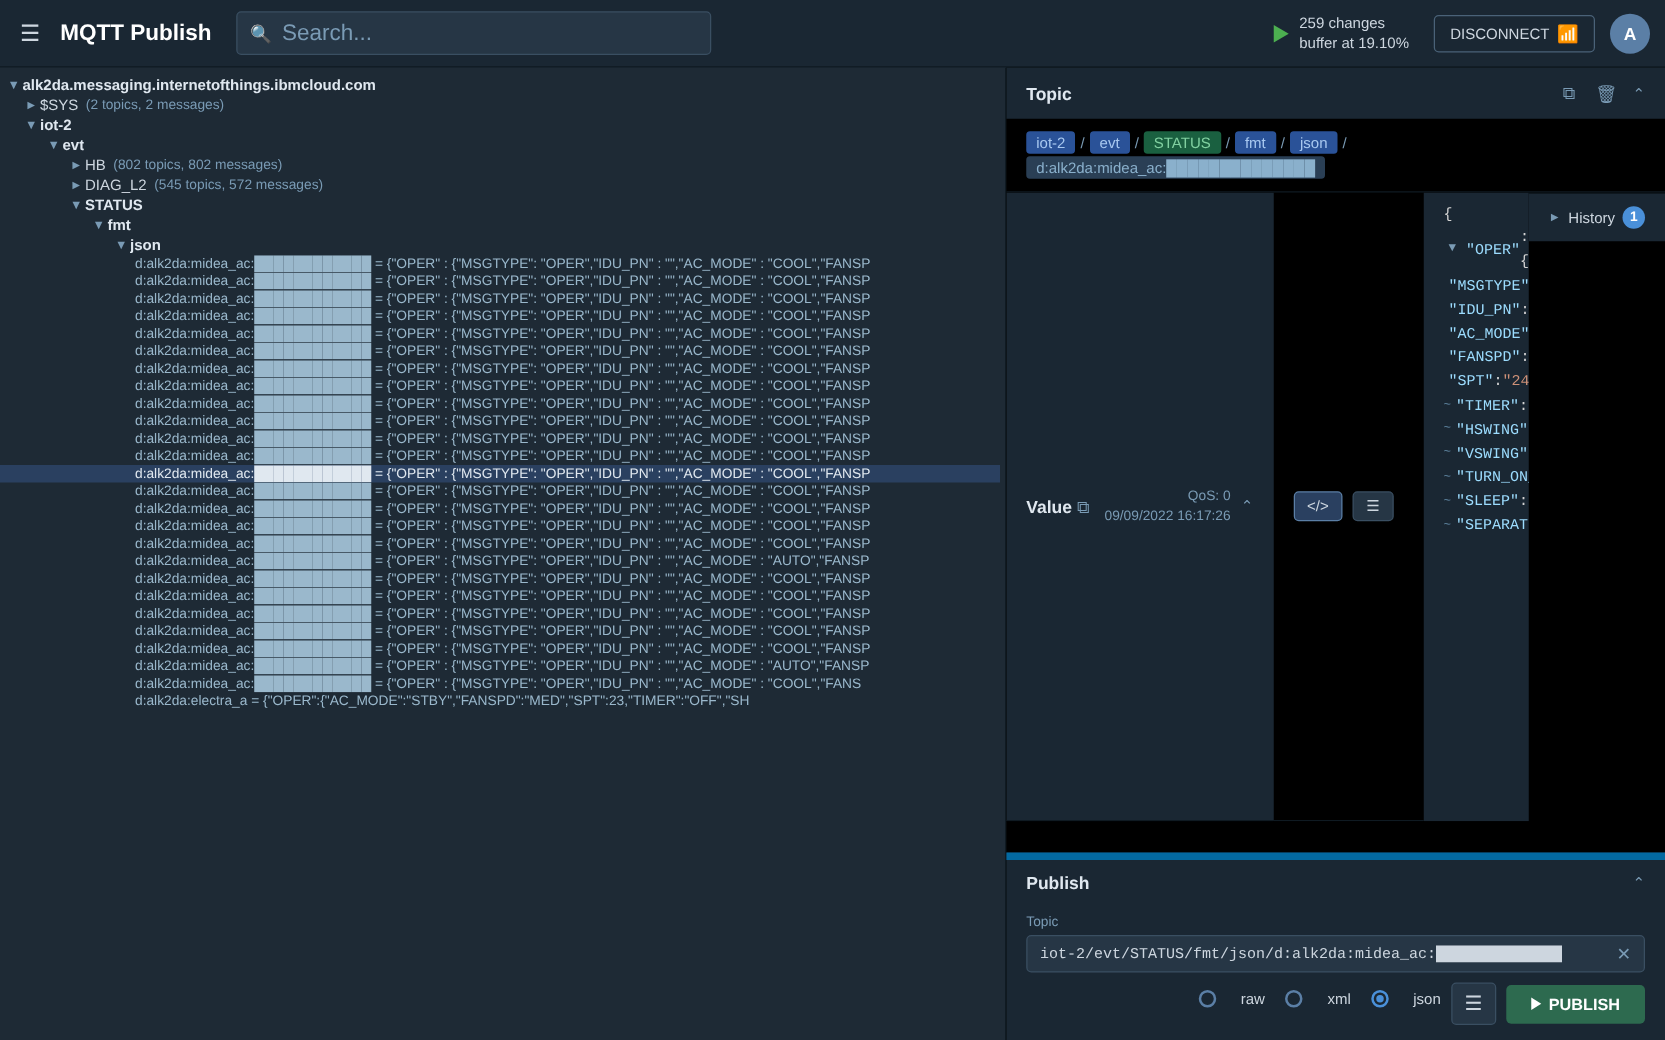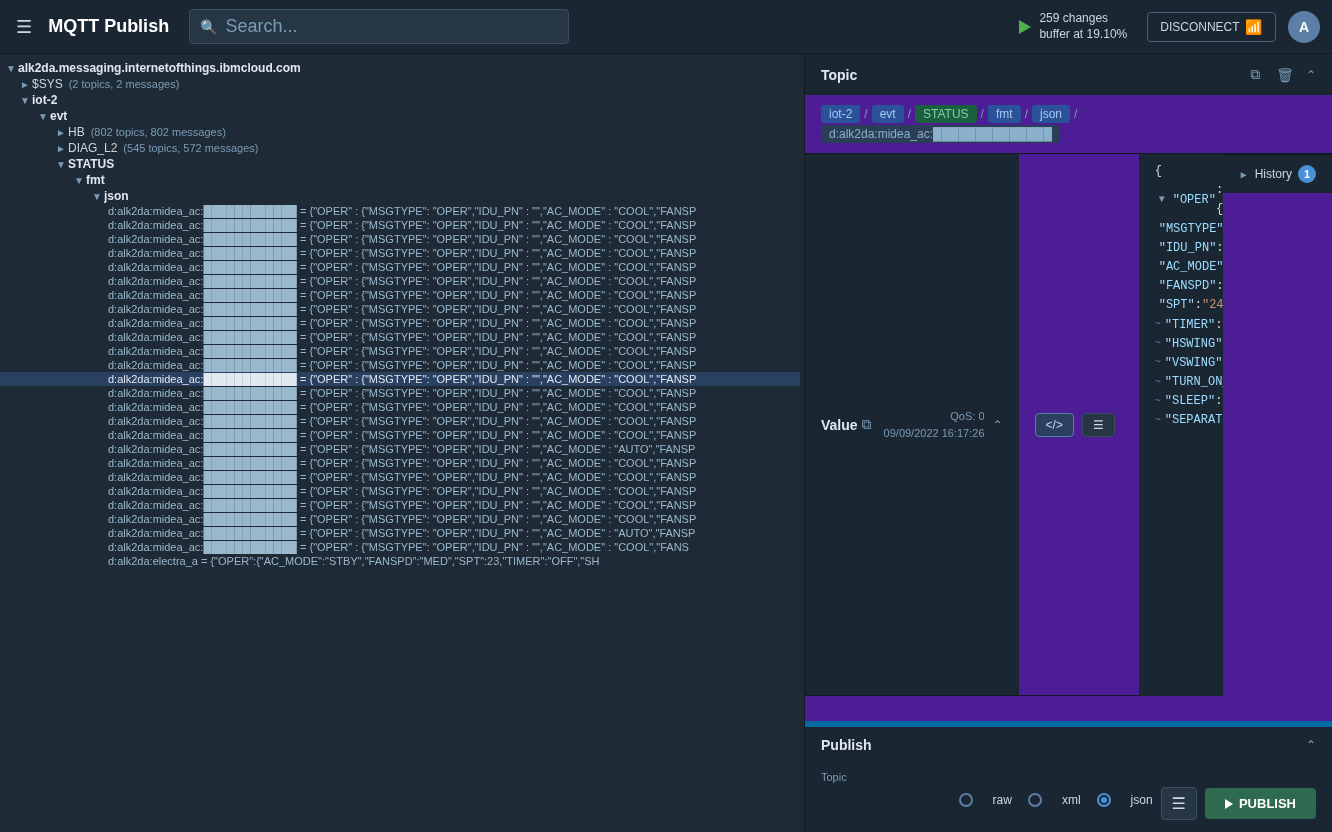--- a/index.html
+++ b/index.html
@@ -34,21 +34,21 @@
     .tree { padding: 6px 0; }
     .tree-item { display: flex; align-items: center; padding: 1px 0; cursor: pointer; white-space: nowrap; min-width: 0; }
     .tree-item.selected { background: #2a4060; }
     .tree-indent { display: inline-block; flex-shrink: 0; }
     .tree-toggle { display: inline-flex; align-items: center; justify-content: center; width: 14px; height: 14px; flex-shrink: 0; color: #7a9bb5; font-size: 10px; }
     .tree-label { color: #cdd6df; font-size: 12px; overflow: hidden; text-overflow: ellipsis; }
     .tree-label-dim { color: #7a9bb5; font-size: 11px; margin-left: 6px; }
     .tree-label-bold { font-weight: 600; color: #e0e8f0; }
 
     
-    .right-panel { flex: 1; background: #4c1d95; display: flex; flex-direction: column; overflow: hidden; min-width: 527px; }
+    .right-panel { flex: 1; background: #000000; display: flex; flex-direction: column; overflow: hidden; min-width: 527px; }
 
     
     .section { border-bottom: 1px solid #0f1a22; }
     .section-header { display: flex; align-items: center; padding: 10px 16px; background: #1a2733; cursor: pointer; }
     .section-title { font-size: 14px; font-weight: 600; color: #e0e8f0; flex: 1; }
     .section-actions { display: flex; gap: 8px; align-items: center; margin-right: 8px; }
     .icon-btn { background: none; border: none; color: #7a9bb5; cursor: pointer; font-size: 14px; padding: 2px 4px; border-radius: 3px; }
     .chevron { color: #7a9bb5; font-size: 12px; }
 
     .topic-breadcrumb { display: flex; align-items: center; flex-wrap: wrap; padding: 10px 16px; gap: 2px; }
@@ -377,20 +377,24 @@
       </div>
     </div>
 
     <div class="publish-section">
       <div class="publish-header">
         <span class="section-title">Publish</span>
         <span class="chevron">⌃</span>
       </div>
       <div class="publish-body">
         <div class="publish-topic-label">Topic</div>
+        <div class="publish-topic-input-wrap">
+          <input class="publish-topic-input" type="text" value="iot-2/evt/STATUS/fmt/json/d:alk2da:midea_ac:██████████████" style="">
+          <button class="clear-btn">✕</button>
+        </div>
         <div class="publish-actions">
           <div class="publish-format-row">
             <label class="format-option">
               <div class="radio-circle"></div>
               <span>raw</span>
             </label>
             <label class="format-option">
               <div class="radio-circle"></div>
               <span>xml</span>
             </label>

